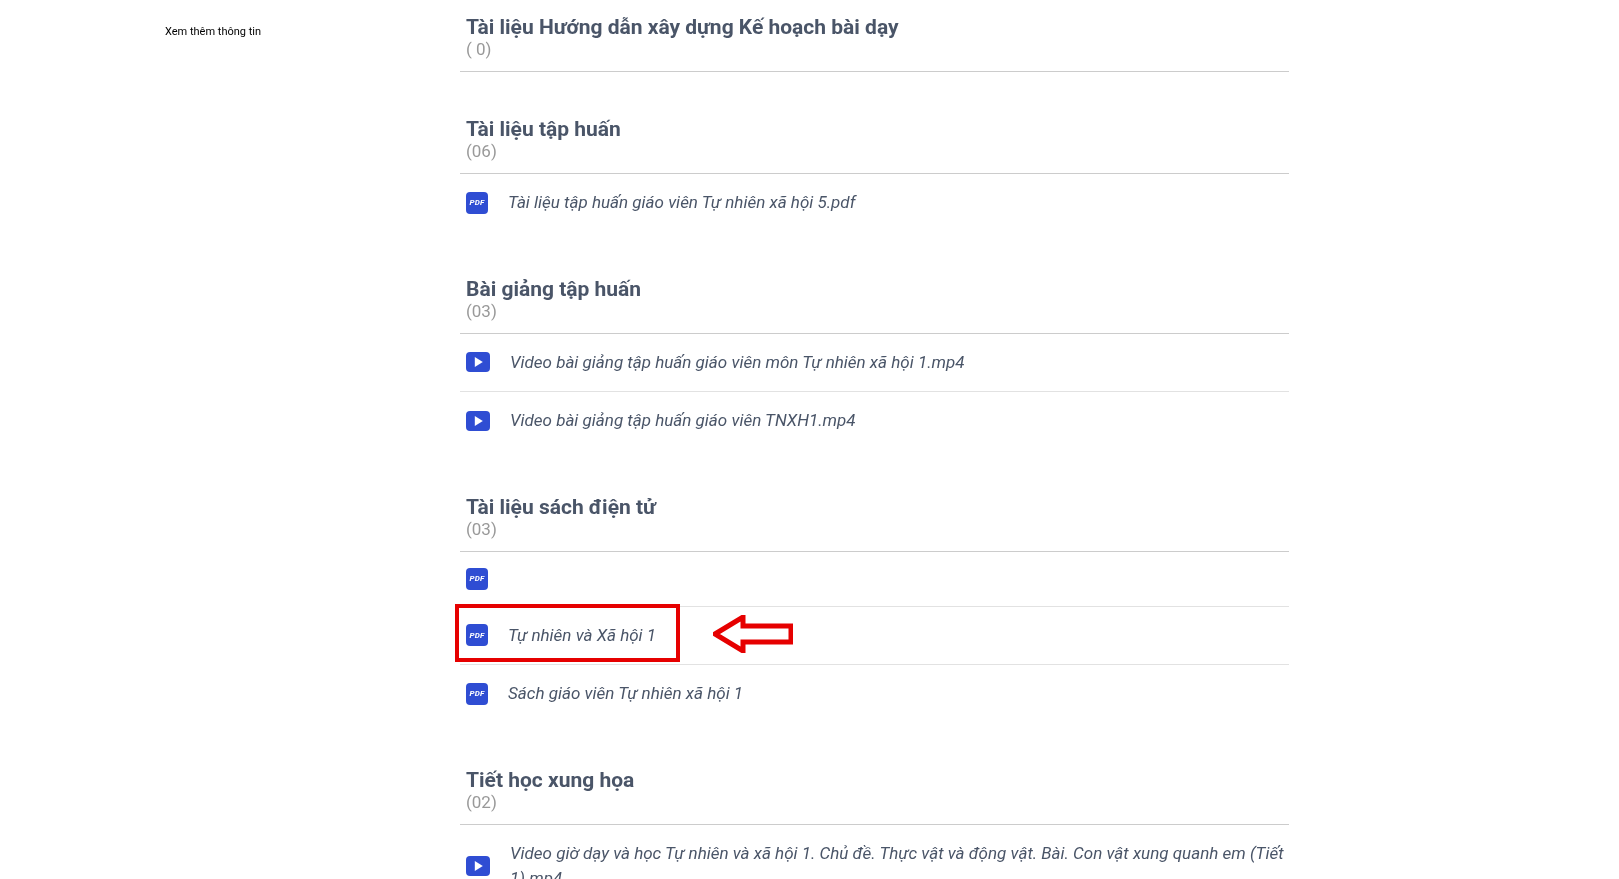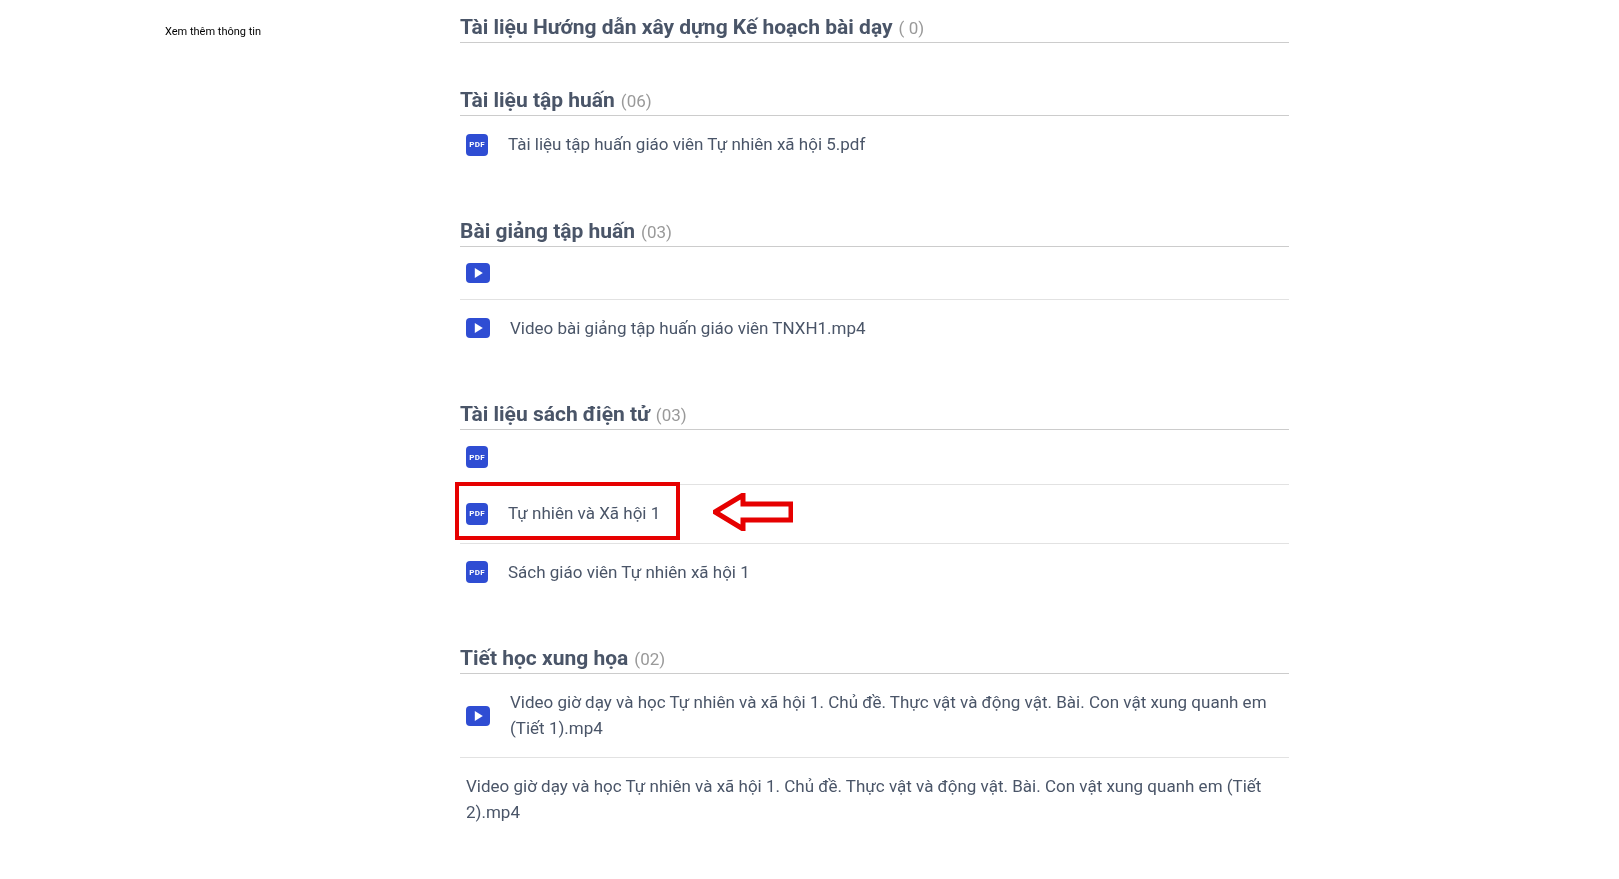--- a/index.html
+++ b/index.html
@@ -32,37 +32,39 @@
     .main {
       flex: 1;
       padding-right: 330px;
     }
     .section {
       margin-bottom: 10px;
     }
     .section-header {
       display: flex;
       align-items: baseline;
-      padding-bottom: 3px;
+      padding-bottom: 12px;
       border-bottom: 1px solid #ccc;
       margin-bottom: 0;
+      flex-direction: column;
     }
     .section-title {
       font-size: 21px;
       font-weight: 700;
       color: #4a5568;
     }
     .section-count {
       font-size: 17px;
       color: #999;
       margin-left: 6px;
       font-weight: 400;
     }
     .item-list {
       list-style: none;
+      font-style: italic;
     }
     .item {
       display: flex;
       align-items: center;
       padding: 16px 0 16px 6px;
       border-bottom: 1px solid #e2e2e2;
       cursor: pointer;
       position: relative;
     }
     .item:last-child {
@@ -174,20 +176,21 @@
       </div>
       <div class="section-gap"></div>
       <div class="section">
         <div class="section-header">
           <span class="section-title">Bài giảng tập huấn</span>
           <span class="section-count">(03)</span>
         </div>
         <ul class="item-list">
           <li class="item">
             <span class="icon icon-video"></span>
+            <span class="item-label">Video bài giảng tập huấn giáo viên môn Tự nhiên xã hội 1.mp4</span>
           </li>
           <li class="item">
             <span class="icon icon-video"></span>
             <span class="item-label">Video bài giảng tập huấn giáo viên TNXH1.mp4</span>
           </li>
         </ul>
       </div>
       <div class="section-gap"></div>
       <div class="section">
         <div class="section-header">

